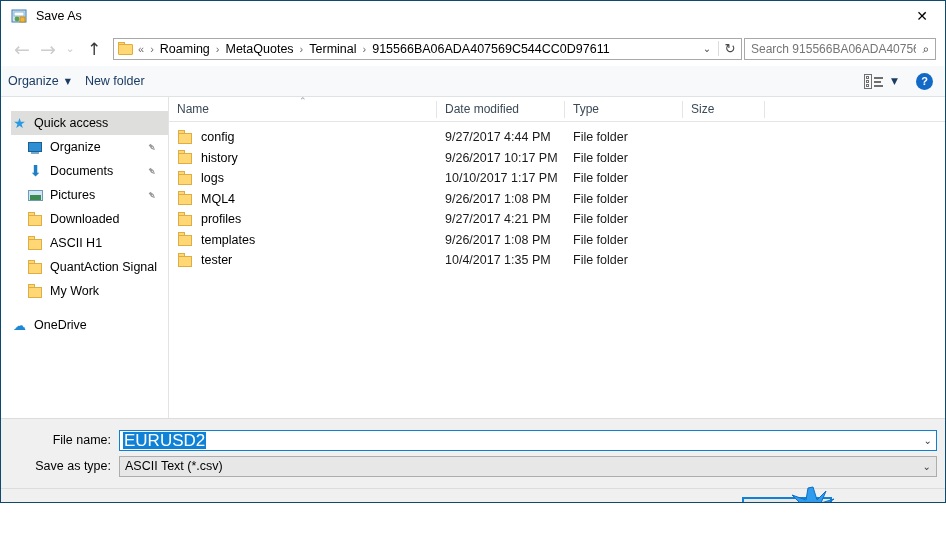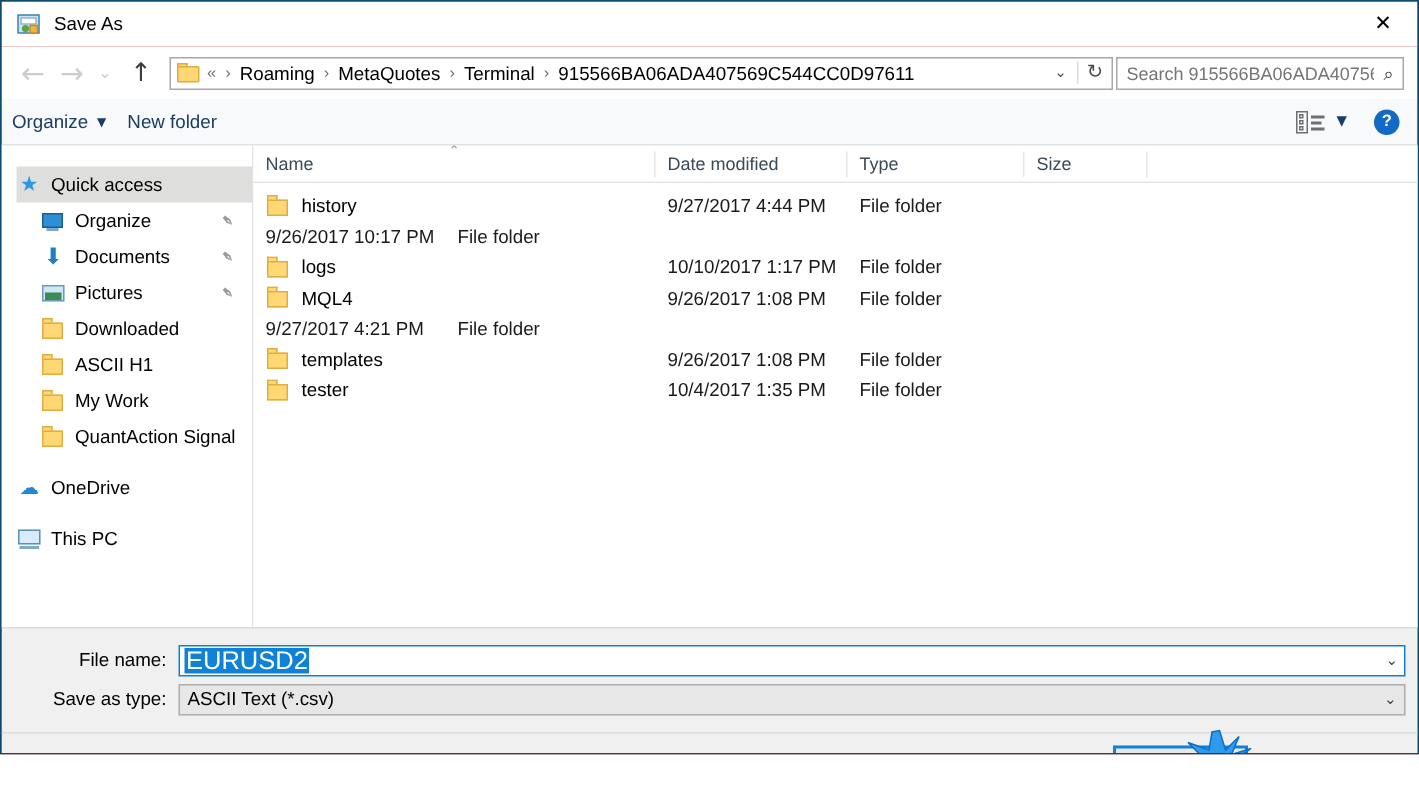--- a/index.html
+++ b/index.html
@@ -664,45 +664,38 @@
             <div class="fb"></div>
           </div>
         <span class="nlabel">ASCII H1</span>
       </div>
 
       <div class="navitem indent">
         <div class="nav-icon ic-folder">
             <div class="ft"></div>
             <div class="fb"></div>
           </div>
-        <span class="nlabel">My Work</span>
+        <span class="nlabel">QuantAction Signal</span>
       </div>
 
       <div class="navitem indent">
         <div class="nav-icon ic-folder">
             <div class="ft"></div>
             <div class="fb"></div>
           </div>
-        <span class="nlabel">QuantAction Signal</span>
+        <span class="nlabel">My Work</span>
       </div>
 
       <div class="navgap"></div>
       <div class="navitem">
         <div class="nav-icon ic-cloud">☁</div>
         <span class="nlabel">OneDrive</span>
       </div>
 
       <div class="navgap"></div>
-      <div class="navitem">
-        <div class="nav-icon ic-pc">
-            <div class="scr"></div>
-            <div class="base"></div>
-          </div>
-        <span class="nlabel">This PC</span>
-      </div>
 
       <div class="navgap"></div>
     </div>
 
     <div class="listpane">
       <div class="colheader">
         <div class="col c-name">
           <span>Name</span>
           <span class="sortmark">⌃</span>
         </div>
@@ -711,27 +704,34 @@
         <div class="col c-size">Size</div>
       </div>
 
       <div class="rows">
         <div class="filerow">
           <div class="cell name">
             <span class="nav-icon ic-folder">
                 <span class="ft"></span>
                 <span class="fb"></span>
               </span>
-            <span class="nm">history</span>
+            <span class="nm">config</span>
           </div>
           <div class="cell date">9/27/2017 4:44 PM</div>
           <div class="cell type">File folder</div>
           <div class="cell size"></div>
         </div>
         <div class="filerow">
+          <div class="cell name">
+            <span class="nav-icon ic-folder">
+                <span class="ft"></span>
+                <span class="fb"></span>
+              </span>
+            <span class="nm">history</span>
+          </div>
           <div class="cell date">9/26/2017 10:17 PM</div>
           <div class="cell type">File folder</div>
           <div class="cell size"></div>
         </div>
         <div class="filerow">
           <div class="cell name">
             <span class="nav-icon ic-folder">
                 <span class="ft"></span>
                 <span class="fb"></span>
               </span>
@@ -747,20 +747,27 @@
                 <span class="ft"></span>
                 <span class="fb"></span>
               </span>
             <span class="nm">MQL4</span>
           </div>
           <div class="cell date">9/26/2017 1:08 PM</div>
           <div class="cell type">File folder</div>
           <div class="cell size"></div>
         </div>
         <div class="filerow">
+          <div class="cell name">
+            <span class="nav-icon ic-folder">
+                <span class="ft"></span>
+                <span class="fb"></span>
+              </span>
+            <span class="nm">profiles</span>
+          </div>
           <div class="cell date">9/27/2017 4:21 PM</div>
           <div class="cell type">File folder</div>
           <div class="cell size"></div>
         </div>
         <div class="filerow">
           <div class="cell name">
             <span class="nav-icon ic-folder">
                 <span class="ft"></span>
                 <span class="fb"></span>
               </span>

